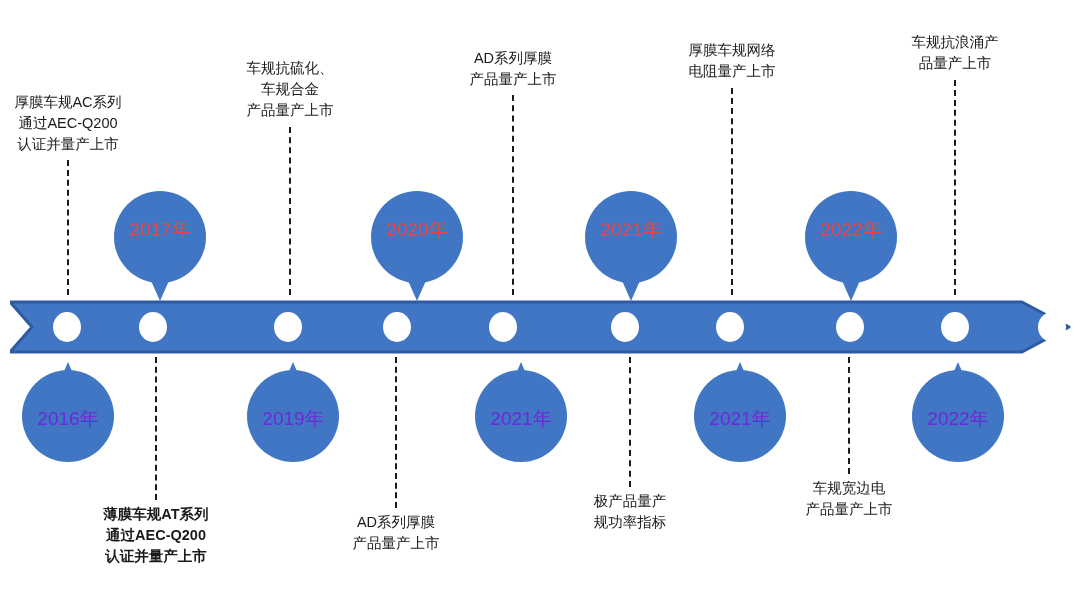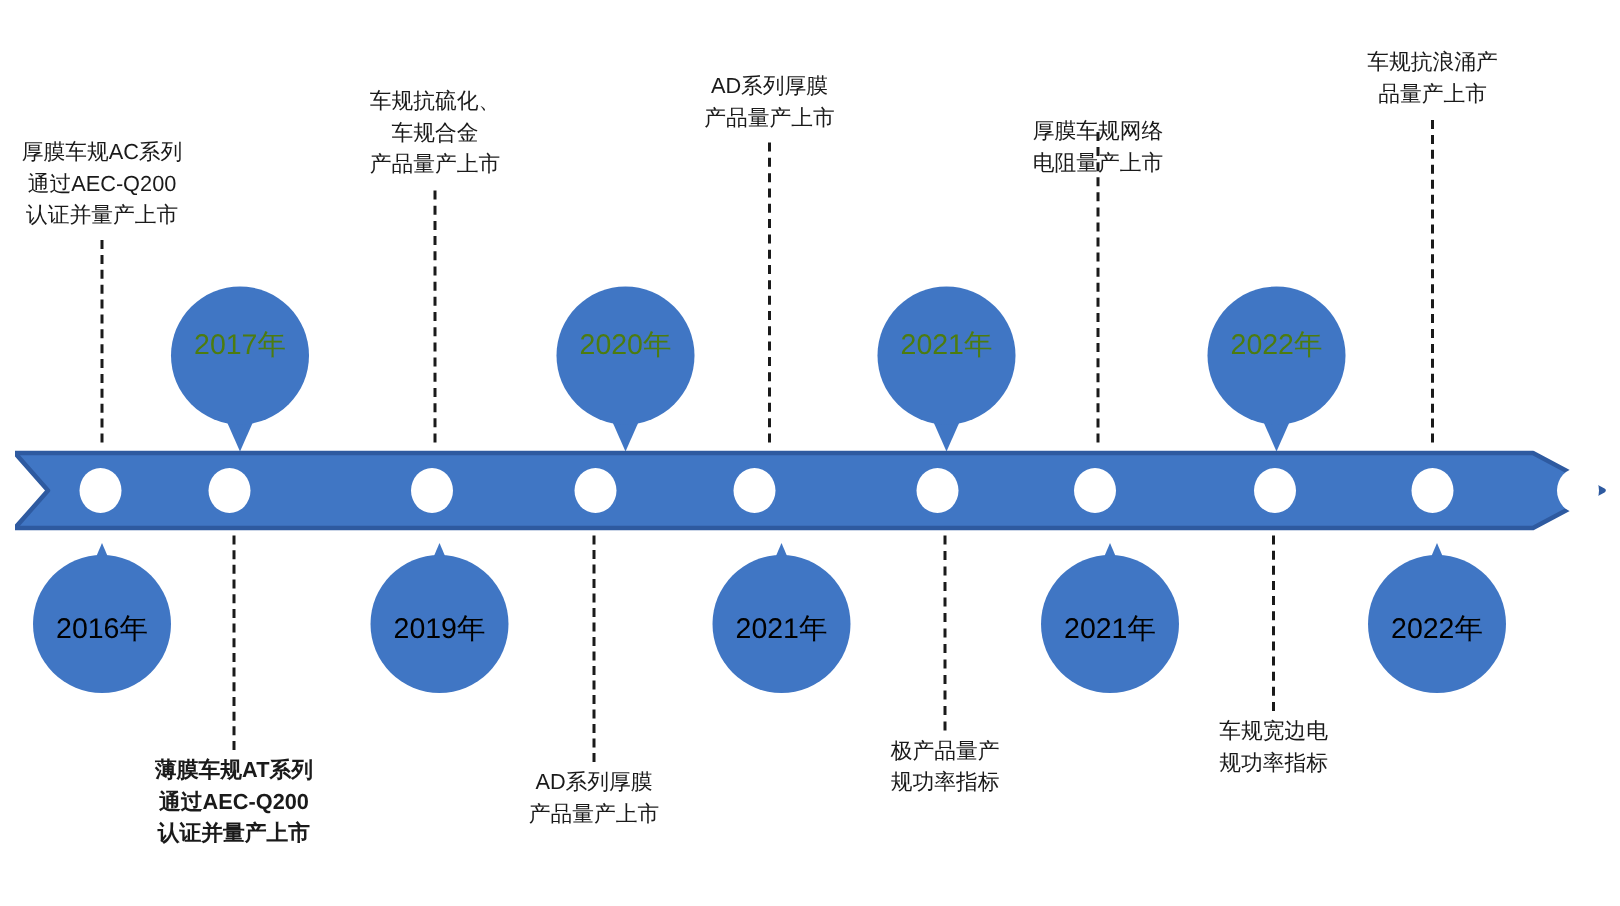--- a/index.html
+++ b/index.html
@@ -56,21 +56,21 @@
     width: 46px; height: 52px;
     background: #4076C4;
     transform: translateX(-50%);
     clip-path: polygon(0% 0%, 100% 0%, 50% 100%);
   }
   .pin-top .pin-label {
     position: absolute;
     left: 0; top: 26px;
     width: 92px;
     text-align: center;
-    color: #4d7c0f;
+    color: #ef4444;
     font-size: 19px;
     letter-spacing: 0px;
     z-index: 3;
   }
 
   
   .pin-bottom {
     position: absolute;
     width: 92px;
     height: 104px;
@@ -89,21 +89,21 @@
     width: 46px; height: 54px;
     background: #4076C4;
     transform: translateX(-50%);
     clip-path: polygon(50% 0%, 100% 100%, 0% 100%);
   }
   .pin-bottom .pin-label {
     position: absolute;
     left: 0; bottom: 30px;
     width: 92px;
     text-align: center;
-    color: #000000;
+    color: #6d28d9;
     font-size: 19px;
     z-index: 3;
   }
 
   
   .dash-line {
     position: absolute;
     width: 0;
     border-left: 2px dashed #1a1a1a;
     transform: translateX(-50%);
@@ -136,21 +136,21 @@
 
   <div id="callouts-top">
       <div class="callout align-left" style="left: 68px; top: 92px;">厚膜车规AC系列
 通过AEC-Q200
 认证并量产上市</div>
       <div class="callout align-center" style="left: 290px; top: 58px;">车规抗硫化、
 车规合金
 产品量产上市</div>
       <div class="callout align-center" style="left: 513px; top: 48px;">AD系列厚膜
 产品量产上市</div>
-      <div class="callout align-center" style="left: 732px; top: 40px; margin-top: 38px;">厚膜车规网络
+      <div class="callout align-center" style="left: 732px; top: 40px;">厚膜车规网络
 电阻量产上市</div>
       <div class="callout align-center" style="left: 955px; top: 32px;">车规抗浪涌产
 品量产上市</div>
     </div>
 
   <div id="pins-top">
       <div class="pin-top" style="left: 160px; top: 191px;">
         <div class="pin-tail" style="background: rgb(64, 118, 196);"></div>
         <div class="pin-head" style="background: rgb(64, 118, 196);"></div>
         <div class="pin-label">2017年</div>
@@ -228,16 +228,16 @@
 
   <div id="callouts-bottom">
       <div class="callout align-left" style="left: 156px; top: 504px; font-weight: bold;">薄膜车规AT系列
 通过AEC-Q200
 认证并量产上市</div>
       <div class="callout align-center" style="left: 396px; top: 512px;">AD系列厚膜
 产品量产上市</div>
       <div class="callout align-center" style="left: 630px; top: 491px;">极产品量产
 规功率指标</div>
       <div class="callout align-center" style="left: 849px; top: 478px;">车规宽边电
-规功率指标</div>
+产品量产上市</div>
     </div>
 
 </div>
 
 </body></html>

